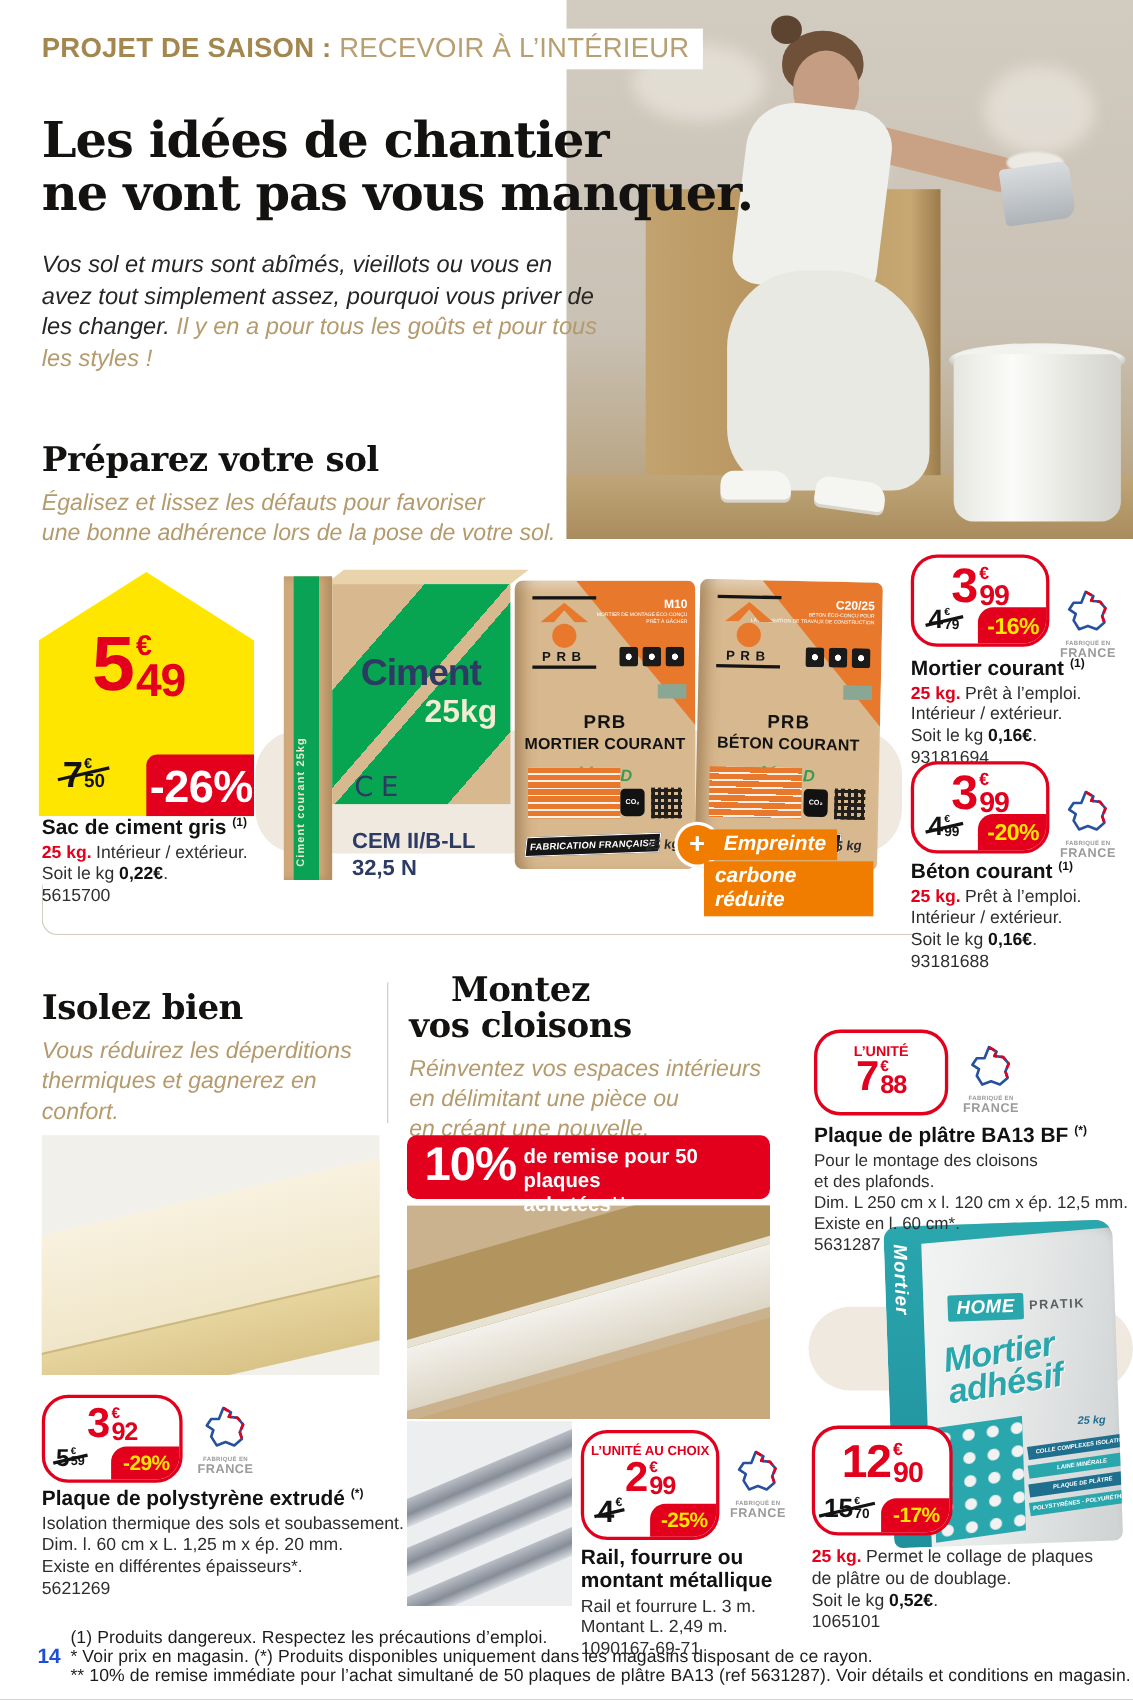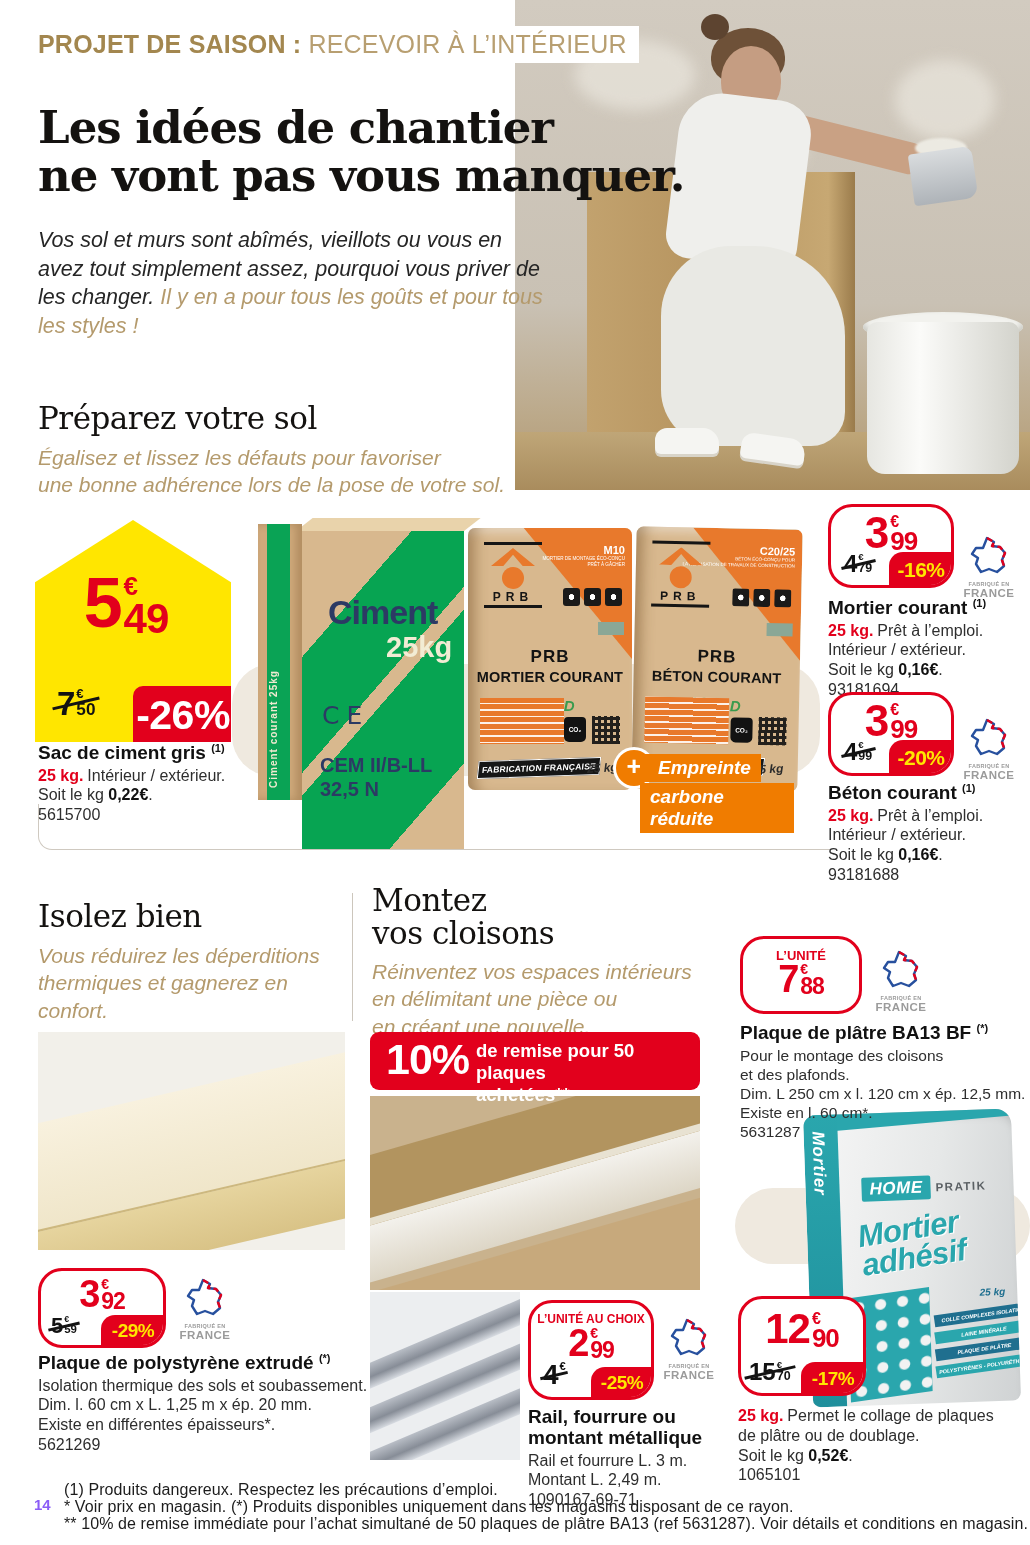--- a/index.html
+++ b/index.html
@@ -13,21 +13,21 @@
   .abs{position:absolute;}
 
   
   .banner{left:38px; top:26px; background:#fff; padding:4px 12px 4px 0; font-size:25px; letter-spacing:.2px; z-index:3; white-space:nowrap;}
   .banner .b1{color:var(--gold); font-weight:bold;}
   .banner .b2{color:#b89f71; margin-left:7px;}
   .headline{left:38px; top:104px; z-index:3; font-family:"DejaVu Serif", serif; font-weight:bold; font-size:45px; line-height:1.06; color:var(--ink); letter-spacing:-1px;}
   .intro{left:38px; top:226px; width:505px; font-style:italic; font-size:21.5px; line-height:1.33; color:#262626; z-index:3;}
   .intro .tan{color:var(--tan);}
 
-  .sec-title{font-family:"DejaVu Serif", serif; font-weight:normal; font-size:31px; color:var(--ink); letter-spacing:-.5px; line-height:1.08;}
+  .sec-title{font-family:"DejaVu Serif", serif; font-weight:bold; font-size:31px; color:var(--ink); letter-spacing:-.5px; line-height:1.08;text-align:center;}
   .sec-sub{font-style:italic; font-size:21px; line-height:1.3; color:var(--tan);}
 
   
   .hero{left:515px; top:0; width:515px; height:490px; background:linear-gradient(180deg,#d2cbc0 0%,#c9c1b4 62%,#bba888 86%,#b09573 100%); overflow:hidden; z-index:1;}
   .patch{position:absolute; background:#e8e4db; border-radius:50%; filter:blur(7px); opacity:.75;}
   .plywood{position:absolute; left:72px; top:172px; width:268px; height:318px; background:linear-gradient(90deg,#c2a26e,#b6945f 45%,#c7a873 90%,#9a7b4b 100%);}
   .floor{position:absolute; left:0; bottom:0; width:100%; height:58px; background:linear-gradient(180deg,#bfa678,#a98c5d);}
   .bucket{position:absolute; left:352px; top:322px; width:152px; height:152px; background:linear-gradient(90deg,#e6e6e1,#fbfbf9 35%,#d3d3cc); border-radius:10px 10px 18px 18px;}
   .bucket-rim{position:absolute; left:348px; top:312px; width:160px; height:30px; background:#f2f2ee; border-radius:50%; box-shadow:inset 0 -4px 6px #c9c9c2;}
   .hair{position:absolute; left:196px; top:28px; width:74px; height:58px; background:#6e5138; border-radius:50% 50% 45% 45%;}
@@ -92,21 +92,21 @@
   .pill{position:absolute; background:#efe9df; border-radius:40px; z-index:0;}
   .bracket{position:absolute; border-left:1.5px solid #cfc9c0; border-bottom:1.5px solid #cfc9c0; border-bottom-left-radius:14px; z-index:0;}
   .vrule{position:absolute; border-left:1.5px solid #ccc6bc; z-index:0;}
 
   
   .cbox{left:258px; top:518px; width:206px; height:282px; z-index:2;}
   .cbox-top{position:absolute; left:38px; top:0; width:168px; height:13px; background:#e9d3ab; transform:skewX(-52deg); transform-origin:left bottom;}
   .cbox-side{position:absolute; left:0; top:6px; width:44px; height:276px; background:#cfa97b; box-shadow:inset -6px 0 8px rgba(90,60,20,.25);}
   .cbox-sidegreen{position:absolute; left:9px; top:6px; width:23px; height:276px; background:#0aa355;}
   .cbox-sidetxt{position:absolute; left:10px; top:30px; height:240px; writing-mode:vertical-rl; transform:rotate(180deg); font-size:10px; font-weight:bold; color:#efe9d0; letter-spacing:1px;}
-  .cbox-front{position:absolute; left:44px; top:13px; width:162px; height:318px;
+  .cbox-front{position:absolute; left:44px; top:13px; width:162px; height:200px;
     background:linear-gradient(131deg,#d8b88e 0%,#d8b88e 25%,#07a452 25%,#07a452 48%,#d8b88e 48%,#d8b88e 52.5%,#07a452 52.5%,#07a452 83%,#d8b88e 83%);}
   .ctitle{position:absolute; left:26px; top:62px; font-size:34px; font-weight:800; color:var(--navy); letter-spacing:-1px;}
   .cweight{position:absolute; left:84px; top:100px; font-size:29px; font-weight:800; color:#f2ecd4;}
   .cce{position:absolute; left:20px; top:170px; font-size:25px; color:var(--navy); letter-spacing:7px; font-family:"DejaVu Sans",sans-serif;}
   .cspec{position:absolute; left:18px; top:222px; font-size:20px; font-weight:800; color:var(--navy); line-height:1.2;}
 
   
   .prb{width:164px; height:262px; background:var(--kraft); border-radius:7px; box-shadow:inset 14px 0 14px -8px rgba(100,65,25,.45), inset 0 10px 10px -6px rgba(255,255,255,.5); z-index:2; overflow:hidden;}
   .prb-corner{position:absolute; inset:0; background:var(--prborange); clip-path:polygon(34% 0,100% 0,100% 50%);}
   .prb-grade{position:absolute; top:16px; right:7px; text-align:right; color:#fff; z-index:2;}
@@ -166,21 +166,21 @@
   .hb-pratik{color:#5a5f63; font-weight:bold; font-size:11.5px; letter-spacing:1.5px; margin-left:5px;}
   .hb-title{position:absolute; left:52px; top:102px; color:var(--teal); font-weight:900; font-style:italic; font-size:31px; line-height:.95; transform:rotate(-7deg); letter-spacing:-.5px; text-shadow:1px 1px 0 #fff;}
   .hb-dots{position:absolute; left:38px; bottom:8px; width:82px; height:104px; background-color:var(--teal); background-image:radial-gradient(#f2f2f2 5px, transparent 6px); background-size:22px 21px; transform:skewY(-6deg);}
   .hb-bands{position:absolute; left:124px; bottom:30px; display:flex; flex-direction:column; gap:5px;}
   .hb-bands div{height:12px; background:#1f6f8f; color:#fff; font-size:5.4px; font-weight:bold; font-style:italic; display:flex; align-items:center; justify-content:center; transform:rotate(-6deg); padding:0 3px; white-space:nowrap;}
   .hb-bands div:nth-child(even){background:#2aa6ad;}
   .hb-weight{position:absolute; right:12px; bottom:104px; color:#1f6f8f; font-size:10px; font-weight:bold; font-style:italic;}
 
   
   .foot{position:absolute; font-size:16px; color:#1c1c1c; z-index:3; letter-spacing:.1px;}
-  .pagenum{position:absolute; left:34px; top:1496px; font-weight:800; font-size:15px; color:#8b5cf6; z-index:3;}
+  .pagenum{position:absolute; left:34px; top:1496px; font-weight:800; font-size:19px; color:#1d4ed8; z-index:3;}
 </style>
 </head>
 <body>
 
 <div id="page">
 
   <div class="abs hero">
     <div class="patch" style="left:60px;top:40px;width:120px;height:70px;"></div>
     <div class="patch" style="left:200px;top:120px;width:90px;height:60px;"></div>
     <div class="patch" style="left:380px;top:60px;width:100px;height:80px;"></div>

